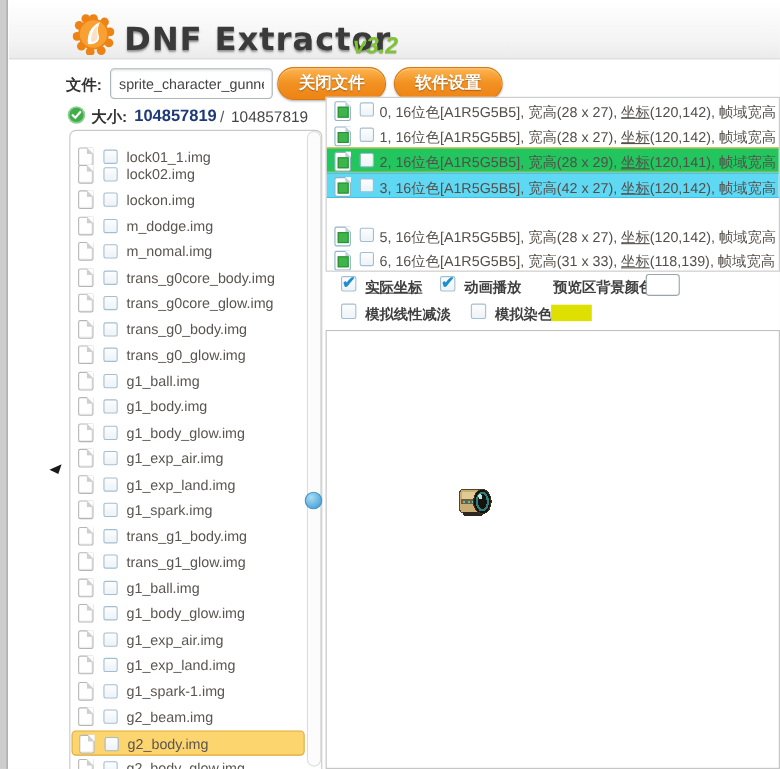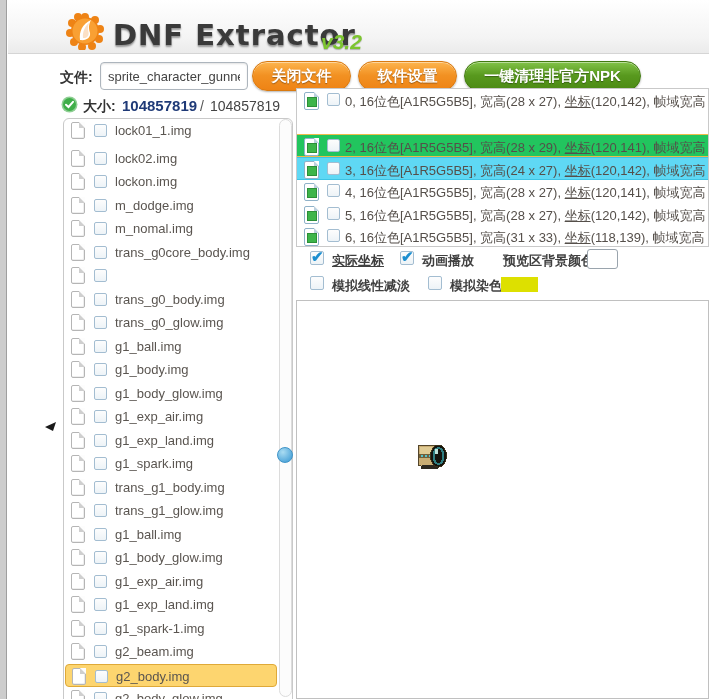--- a/index.html
+++ b/index.html
@@ -133,37 +133,36 @@
       </svg>
     </div>
     <div class="app-title">DNF Extractor</div>
     <div class="app-version">v3.2</div>
   </div>
 
   <div class="filebar-label">文件:</div>
   <input class="file-input" type="text" value="sprite_character_gunner_e" style="">
   <div class="btn btn-orange btn-close">关闭文件</div>
   <div class="btn btn-orange btn-settings">软件设置</div>
-  <div class="btn btn-green btn-npk">一键清理非官方NPK</div>
 
   <div class="size-icon">
     <svg width="17" height="17" viewBox="0 0 17 17">
       <circle cx="8.5" cy="8.5" r="8" fill="#8fcf94"></circle>
       <circle cx="8.5" cy="8.5" r="6.5" fill="#3fae49"></circle>
       <path d="M5 8.7 L7.5 11 L12 5.8" stroke="#ffffff" stroke-width="2" fill="none" stroke-linecap="round"></path>
     </svg>
   </div>
   <div class="size-label">大小:</div>
   <div class="size-loaded">104857819</div>
   <div class="size-sep">/</div>
   <div class="size-total">104857819</div>
 
   <div class="left-panel">
     <div>
-  <div class="file-item" style="top: 0;">
+  <div class="file-item" style="top: 12px;">
     <span class="page-icon"></span>
     <span class="cb"></span>
     <span class="file-item-label">lock01_1.img</span>
   </div>
 
   <div class="file-item" style="top: 27.5px;">
     <span class="page-icon"></span>
     <span class="cb"></span>
     <span class="file-item-label">lock02.img</span>
   </div>
@@ -188,20 +187,21 @@
 
   <div class="file-item" style="top: 121.5px;">
     <span class="page-icon"></span>
     <span class="cb"></span>
     <span class="file-item-label">trans_g0core_body.img</span>
   </div>
 
   <div class="file-item" style="top: 145px;">
     <span class="page-icon"></span>
     <span class="cb"></span>
+    <span class="file-item-label">trans_g0core_glow.img</span>
   </div>
 
   <div class="file-item" style="top: 168.5px;">
     <span class="page-icon"></span>
     <span class="cb"></span>
     <span class="file-item-label">trans_g0_body.img</span>
   </div>
 
   <div class="file-item" style="top: 192px;">
     <span class="page-icon"></span>
@@ -309,38 +309,38 @@
   <div class="scroll-track"></div>
   <div class="scroll-thumb"></div>
 
   <div class="frame-panel">
   <div class="frame-row" style="top: 0px;">
     <span class="img-icon"></span>
     <span class="cb"></span>
     <span class="frame-text"><span class="pre">0, 16位色[A1R5G5B5], 宽高(28 x 27), </span><span class="coord-link">坐标</span><span class="post">(120,142), 帧域宽高</span></span>
   </div>
 
+  <div class="frame-row" style="top: 22.7px;">
+    <span class="img-icon"></span>
+    <span class="cb"></span>
+    <span class="frame-text"><span class="pre">1, 16位色[A1R5G5B5], 宽高(28 x 27), </span><span class="coord-link">坐标</span><span class="post">(120,142), 帧域宽高</span></span>
+  </div>
 
   <div class="frame-row hl-amber" style="top: 45.4px;">
     <span class="img-icon"></span>
     <span class="cb"></span>
     <span class="frame-text"><span class="pre">2, 16位色[A1R5G5B5], 宽高(28 x 29), </span><span class="coord-link">坐标</span><span class="post">(120,141), 帧域宽高</span></span>
   </div>
 
   <div class="frame-row hl-cyan" style="top: 68.1px;">
     <span class="img-icon"></span>
     <span class="cb"></span>
-    <span class="frame-text"><span class="pre">3, 16位色[A1R5G5B5], 宽高(24 x 27), </span><span class="coord-link">坐标</span><span class="post">(120,142), 帧域宽高</span></span>
-  </div>
-
-  <div class="frame-row" style="top: 90.8px;">
-    <span class="img-icon"></span>
-    <span class="cb"></span>
-    <span class="frame-text"><span class="pre">4, 16位色[A1R5G5B5], 宽高(28 x 27), </span><span class="coord-link">坐标</span><span class="post">(120,141), 帧域宽高</span></span>
-  </div>
+    <span class="frame-text"><span class="pre">3, 16位色[A1R5G5B5], 宽高(42 x 27), </span><span class="coord-link">坐标</span><span class="post">(120,142), 帧域宽高</span></span>
+  </div>
+
 
   <div class="frame-row" style="top: 113.5px;">
     <span class="img-icon"></span>
     <span class="cb"></span>
     <span class="frame-text"><span class="pre">5, 16位色[A1R5G5B5], 宽高(28 x 27), </span><span class="coord-link">坐标</span><span class="post">(120,142), 帧域宽高</span></span>
   </div>
 
   <div class="frame-row" style="top: 136.2px; text-align: right;">
     <span class="img-icon"></span>
     <span class="cb"></span>

